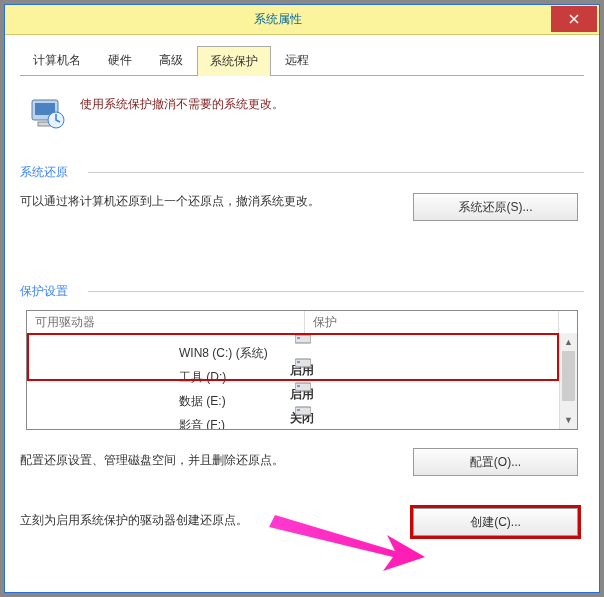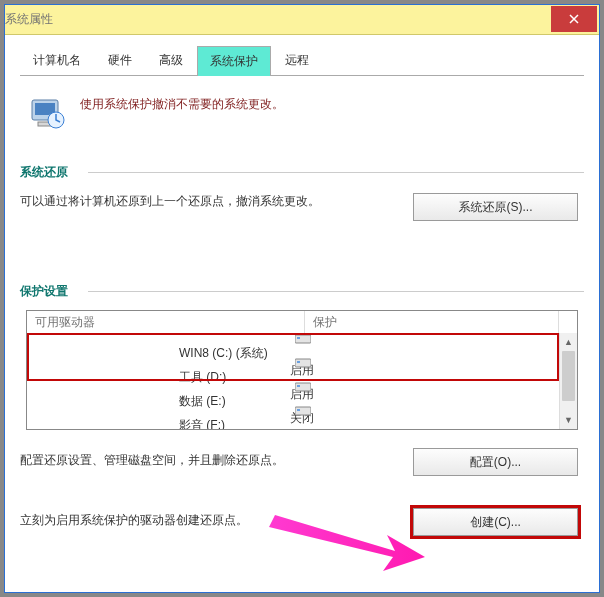--- a/index.html
+++ b/index.html
@@ -14,21 +14,21 @@
 }
 
 .titlebar {
   height: 30px;
   background: #fcf39d;
   border-bottom: 1px solid #d0c86a;
   display: flex;
   align-items: center;
   position: relative;
 }
-.titlebar .title { flex: 1; text-align: left; color: #737373; }
+.titlebar .title { flex: 1; text-align: center; color: #0369a1; }
 .close-btn {
   width: 46px; height: 26px;
   background: #c93c3c;
   color: #fff;
   display: flex; align-items: center; justify-content: center;
   font-size: 14px;
   margin-right: 2px;
   margin-top: -2px;
 }
 
@@ -38,30 +38,30 @@
 .tab {
   padding: 6px 12px;
   border: 1px solid transparent;
   border-bottom: none;
   margin-right: 1px;
   color: #333;
   position: relative;
 }
 .tab.active {
   border-color: #aaa;
-  background: #5eead4;
+  background: #fef9c3;
   top: 1px;
 }
 
 .intro { display: flex; align-items: flex-start; padding: 6px 8px 20px 8px; }
 .intro svg { margin-right: 14px; flex-shrink: 0; }
 .intro-text { color: #7f1d1d; padding-top: 2px; }
 
 .section-header { display: flex; align-items: center; margin: 12px 0 10px 0; }
-.section-header .label { color: #0f766e; margin-right: 20px; white-space: nowrap; font-weight: bold; }
+.section-header .label { color: #3b82f6; margin-right: 20px; white-space: nowrap; }
 .section-header .line { flex: 1; height: 1px; background: #ccc; }
 
 .row {
   display: flex; align-items: flex-start; justify-content: space-between;
   padding-right: 6px;
 }
 .row .desc { color: #333; line-height: 1.7; max-width: 340px; }
 .row .desc-single { padding-top: 4px; }
 .row .btn {
   width: 165px; height: 28px;
@@ -84,21 +84,21 @@
   border-right: 1px solid #ddd;
 }
 .drive-header .col.name { width: 278px; }
 .drive-header .col.prot { flex: 1; }
 .drive-header .col.scroll { width: 18px; border-right: none; }
 
 .drive-body { position: relative; }
 .drive-row { display: flex; align-items: center; height: 24px; flex-direction: column; }
 .drive-row .icon { width: 18px; margin: 0 4px 0 8px; display: flex; align-items: center; }
 .drive-row .name { width: 246px; color: #333; }
-.drive-row .prot { color: #333; }
+.drive-row .prot { color: #333; font-weight: bold; }
 
 .highlight-box {
   position: absolute;
   border: 2px solid #c20808;
 }
 .hb1 { top: 22px; left: 0; width: calc(100% - 18px); height: 48px; }
 
 .scrollbar {
   position: absolute; right: 0; top: 22px; bottom: 0; width: 18px;
   background: #f0f0f0; border-left: 1px solid #ddd;

